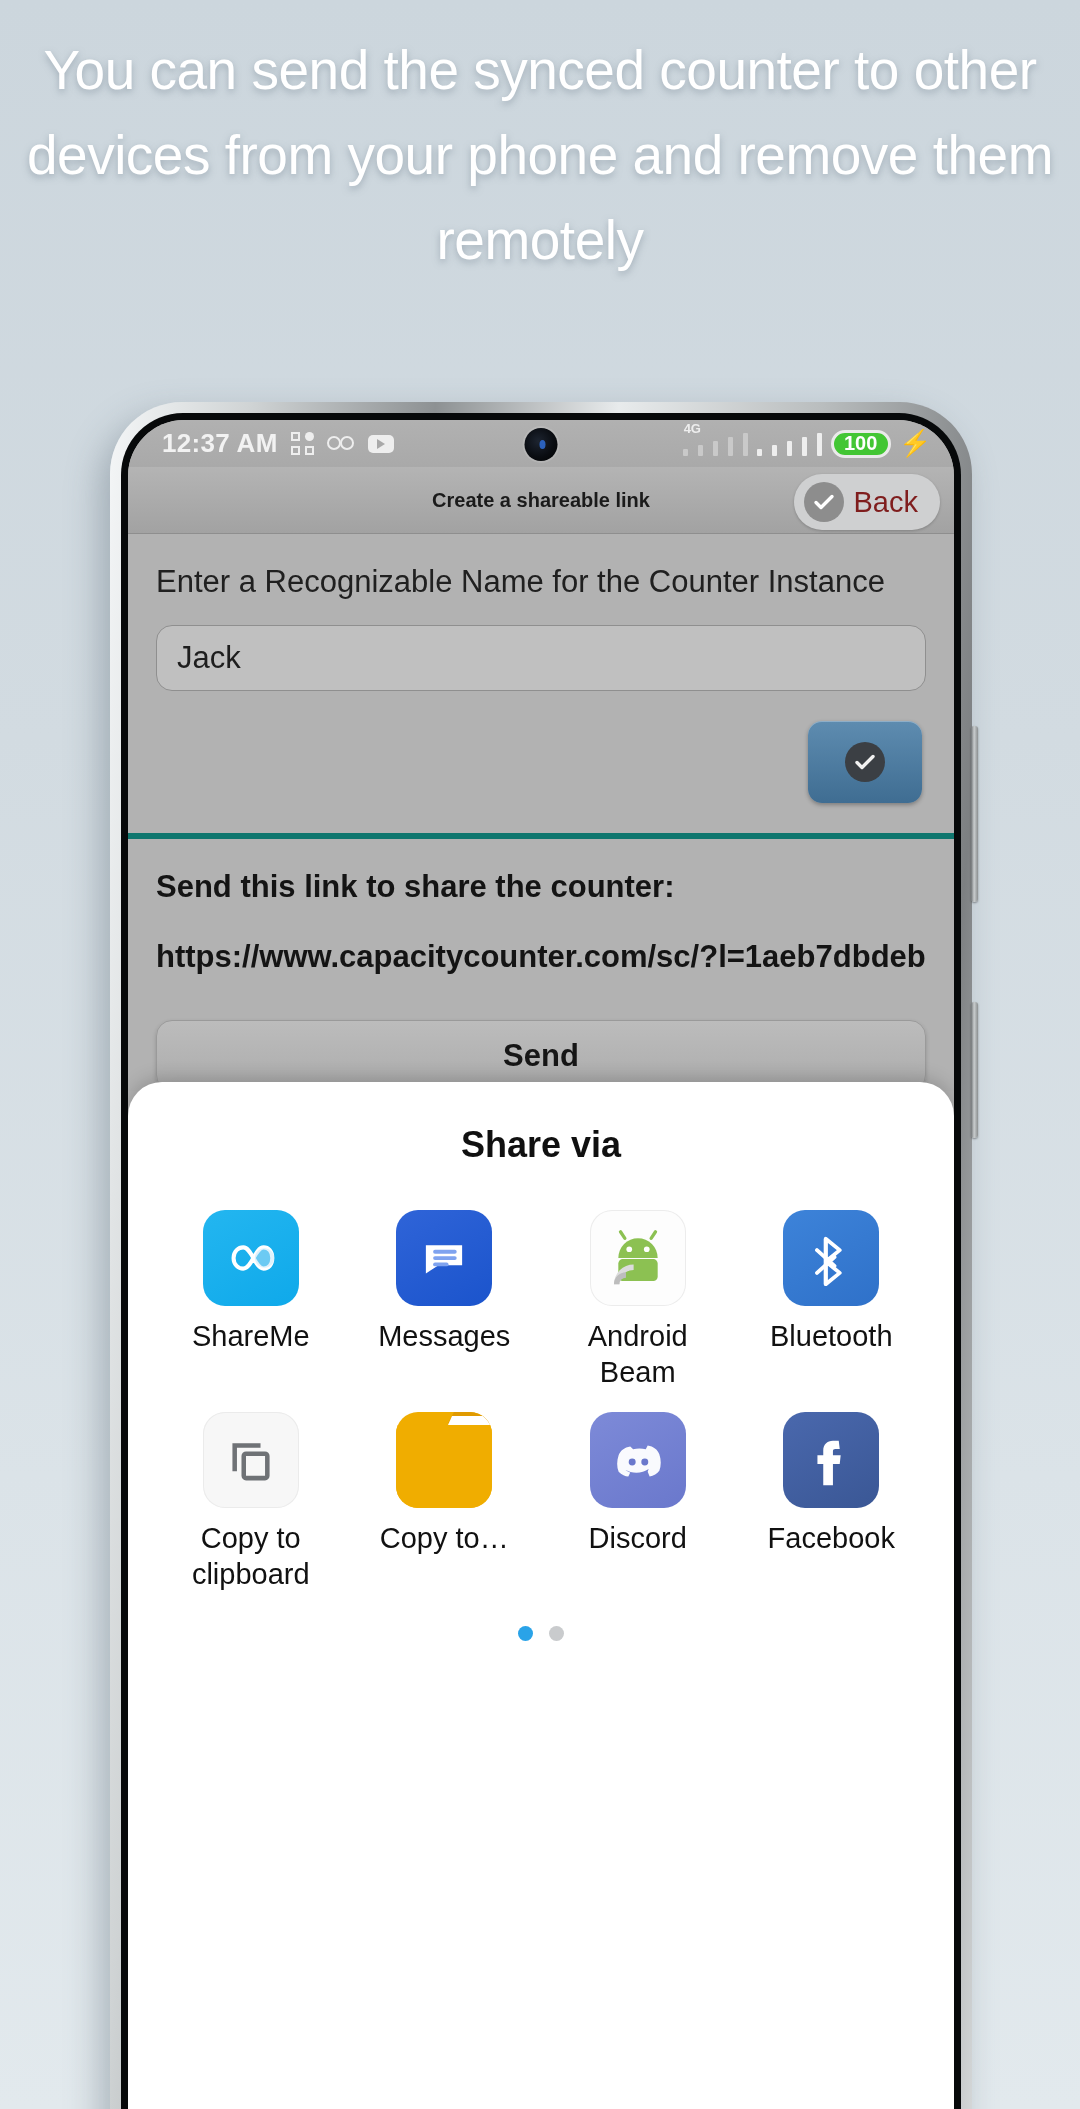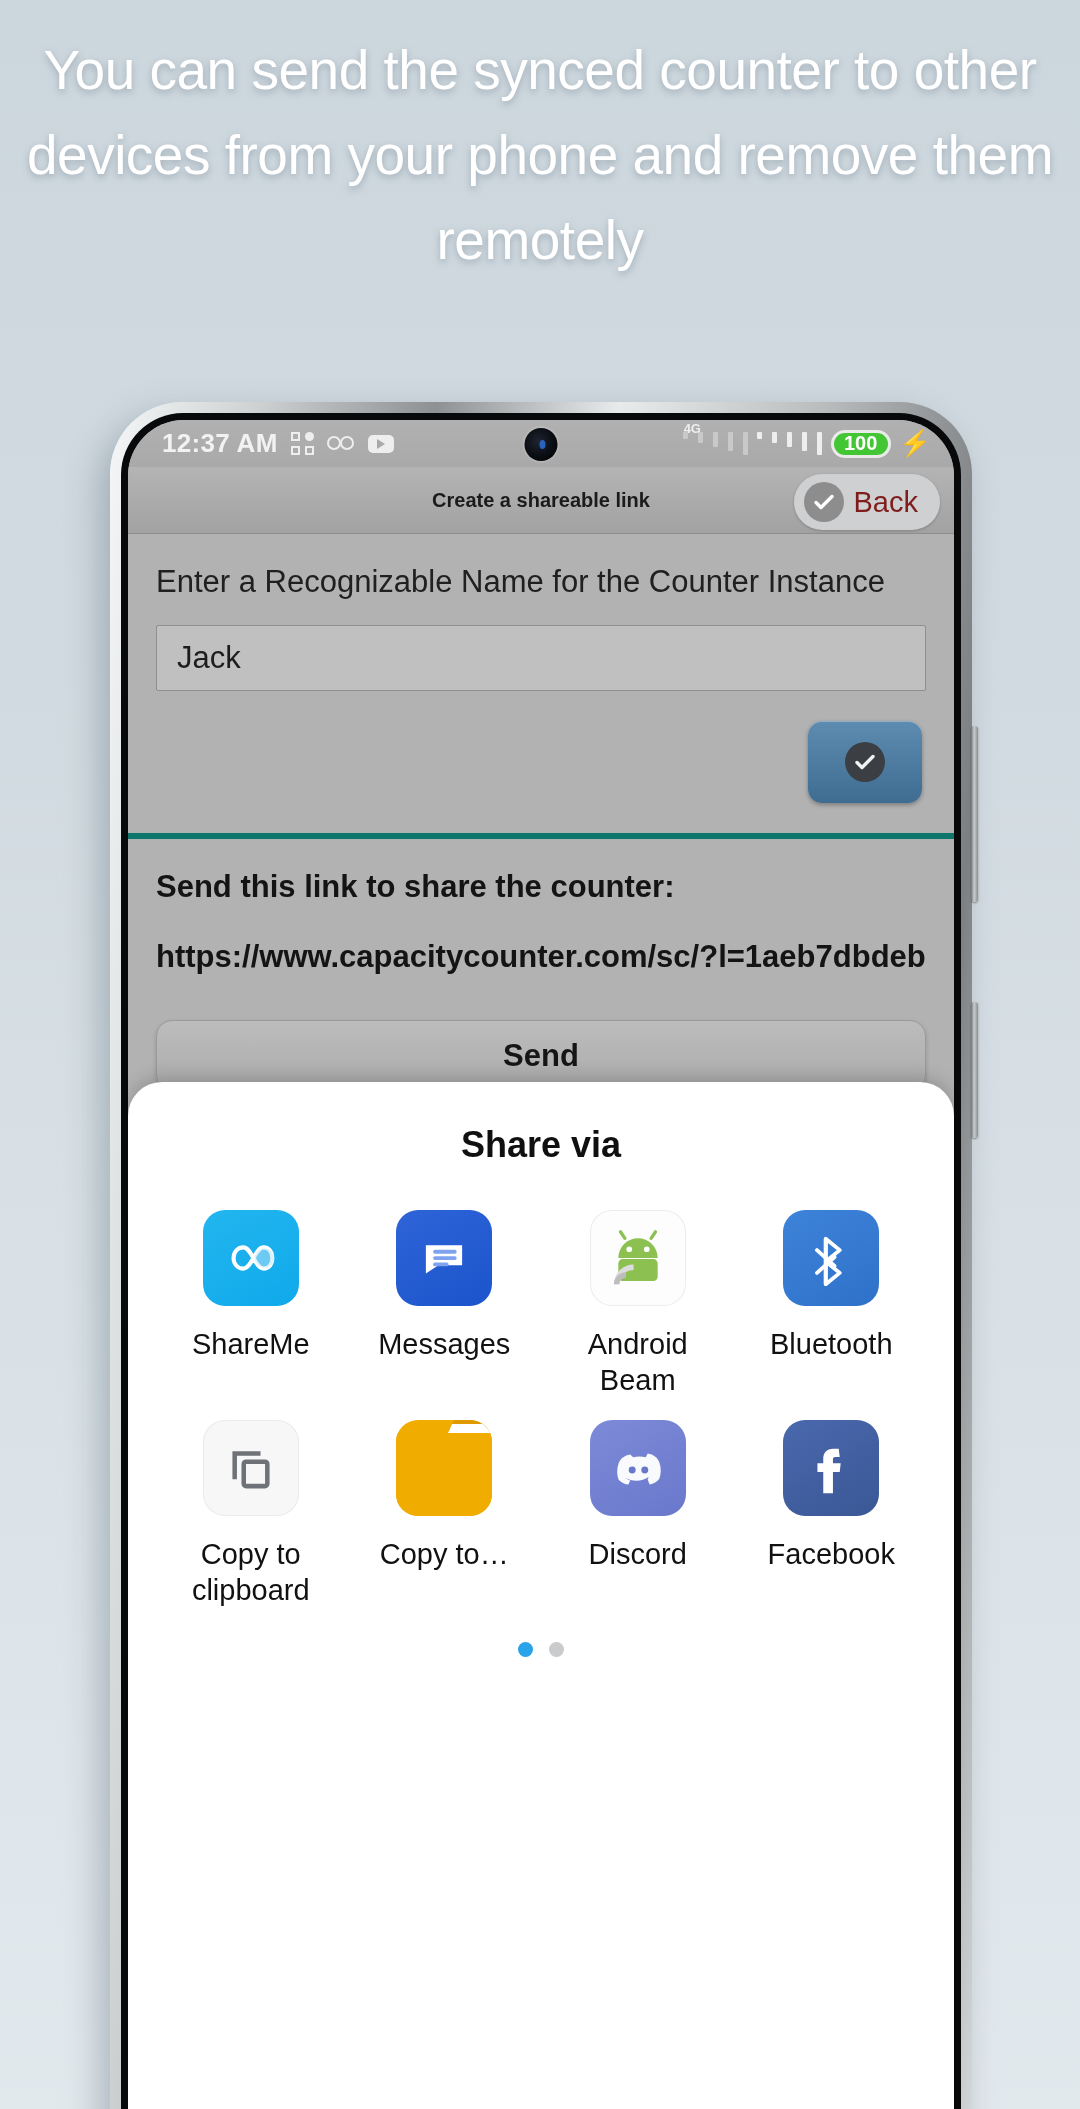--- a/index.html
+++ b/index.html
@@ -67,21 +67,21 @@
   .ic-quad i:nth-child(1){ left:0; top:0; border:2px solid #eee; background:none; }
   .ic-quad i:nth-child(2){ right:0; top:0; border-radius:50%; }
   .ic-quad i:nth-child(3){ left:0; bottom:0; border:2px solid #eee; background:none; }
   .ic-quad i:nth-child(4){ right:0; bottom:0; border:2px solid #eee; background:none; }
   .ic-vm{ width:28px; height:16px; position:relative; }
   .ic-vm i{ position:absolute; top:0; width:14px; height:14px; border:2.5px solid #eee; border-radius:50%; }
   .ic-vm i:nth-child(2){ left:13px; }
   .ic-yt{ width:26px; height:18px; background:#eee; border-radius:5px; position:relative; }
   .ic-yt:after{ content:""; position:absolute; left:9px; top:4px;
     border-left:8px solid #a9a9a9; border-top:5px solid transparent; border-bottom:5px solid transparent; }
-  .sigwrap{ position:relative; display:flex; align-items:flex-start; gap:10px; height:24px; }
+  .sigwrap{ position:relative; display:flex; align-items:flex-end; gap:10px; height:24px; }
   .sigwrap .bar{ width:5px; background:#eee; border-radius:1px; }
   .sigwrap.dim .bar{ background:#c9c9c9; }
   .sigwrap .b1{height:7px} .sigwrap .b2{height:11px} .sigwrap .b3{height:15px} .sigwrap .b4{height:19px} .sigwrap .b5{height:23px}
   .g4{ position:absolute; top:-11px; left:1px; font-size:13px; font-weight:700; color:#eee; }
   .batt{
     min-width:60px; height:28px; border:3px solid #eaeaea; border-radius:15px;
     background:#43c634; display:flex; align-items:center; justify-content:center;
     font-size:20px; font-weight:700; color:#fff; padding:0 6px;
   }
   .bolt{ font-size:26px; color:#fff; font-weight:700; letter-spacing:-6px; }
@@ -115,21 +115,21 @@
   }
   .check-circle svg{ width:24px; height:24px; }
   .check-circle.dark{ background:#3b3f44; }
 
   
   .app-body{ background:#b2b2b2; }
   .sec-name{ padding:26px 28px 30px; border-bottom:6px solid #0f766e; }
   .field-label{ font-size:31px; color:#202020; line-height:43px; }
   .text-input{
     margin-top:22px; height:66px; background:#c0c0c0;
-    border:1.5px solid #8f8f8f; border-radius:2px;
+    border:1.5px solid #8f8f8f; border-radius:16px;
     display:flex; align-items:center; padding:0 20px;
     font-size:31px; color:#1d1d1d;
   }
   .confirm-row{ margin-top:30px; display:flex; justify-content:flex-end; padding-right:4px; }
   .confirm-btn{
     width:114px; height:82px; border-radius:14px;
     background:linear-gradient(180deg,#5e8cb0,#3f6d92);
     box-shadow:0 2px 4px rgba(0,0,0,.3), inset 0 1px 0 rgba(255,255,255,.3);
     display:flex; align-items:center; justify-content:center;
   }
@@ -158,21 +158,21 @@
     margin-top:44px; padding:0 26px;
     display:grid; grid-template-columns:repeat(4,1fr);
     row-gap:22px;
   }
   .app-cell{ display:flex; flex-direction:column; align-items:center; }
   .app-icon{
     width:96px; height:96px; border-radius:22px;
     display:flex; align-items:center; justify-content:center;
     position:relative; overflow:hidden;
   }
-  .app-name{ margin-top:20px; font-size:29px; color:#111; text-align:center; line-height:36px; max-width:150px; }
+  .app-name{ margin-top:12px; font-size:29px; color:#111; text-align:center; line-height:36px; max-width:150px; }
   .dots{ margin-top:34px; display:flex; align-items:center; justify-content:center; gap:16px; }
   .dot{ width:15px; height:15px; border-radius:50%; background:#c9cbcd; }
   .dot.active{ background:#2aa3e8; }
   .cancel-btn{
     margin:34px 34px 0; height:96px; border-radius:48px;
     background:#f4f4f5;
     display:flex; align-items:center; justify-content:center;
     font-size:33px; color:#39393b;
   }
 

